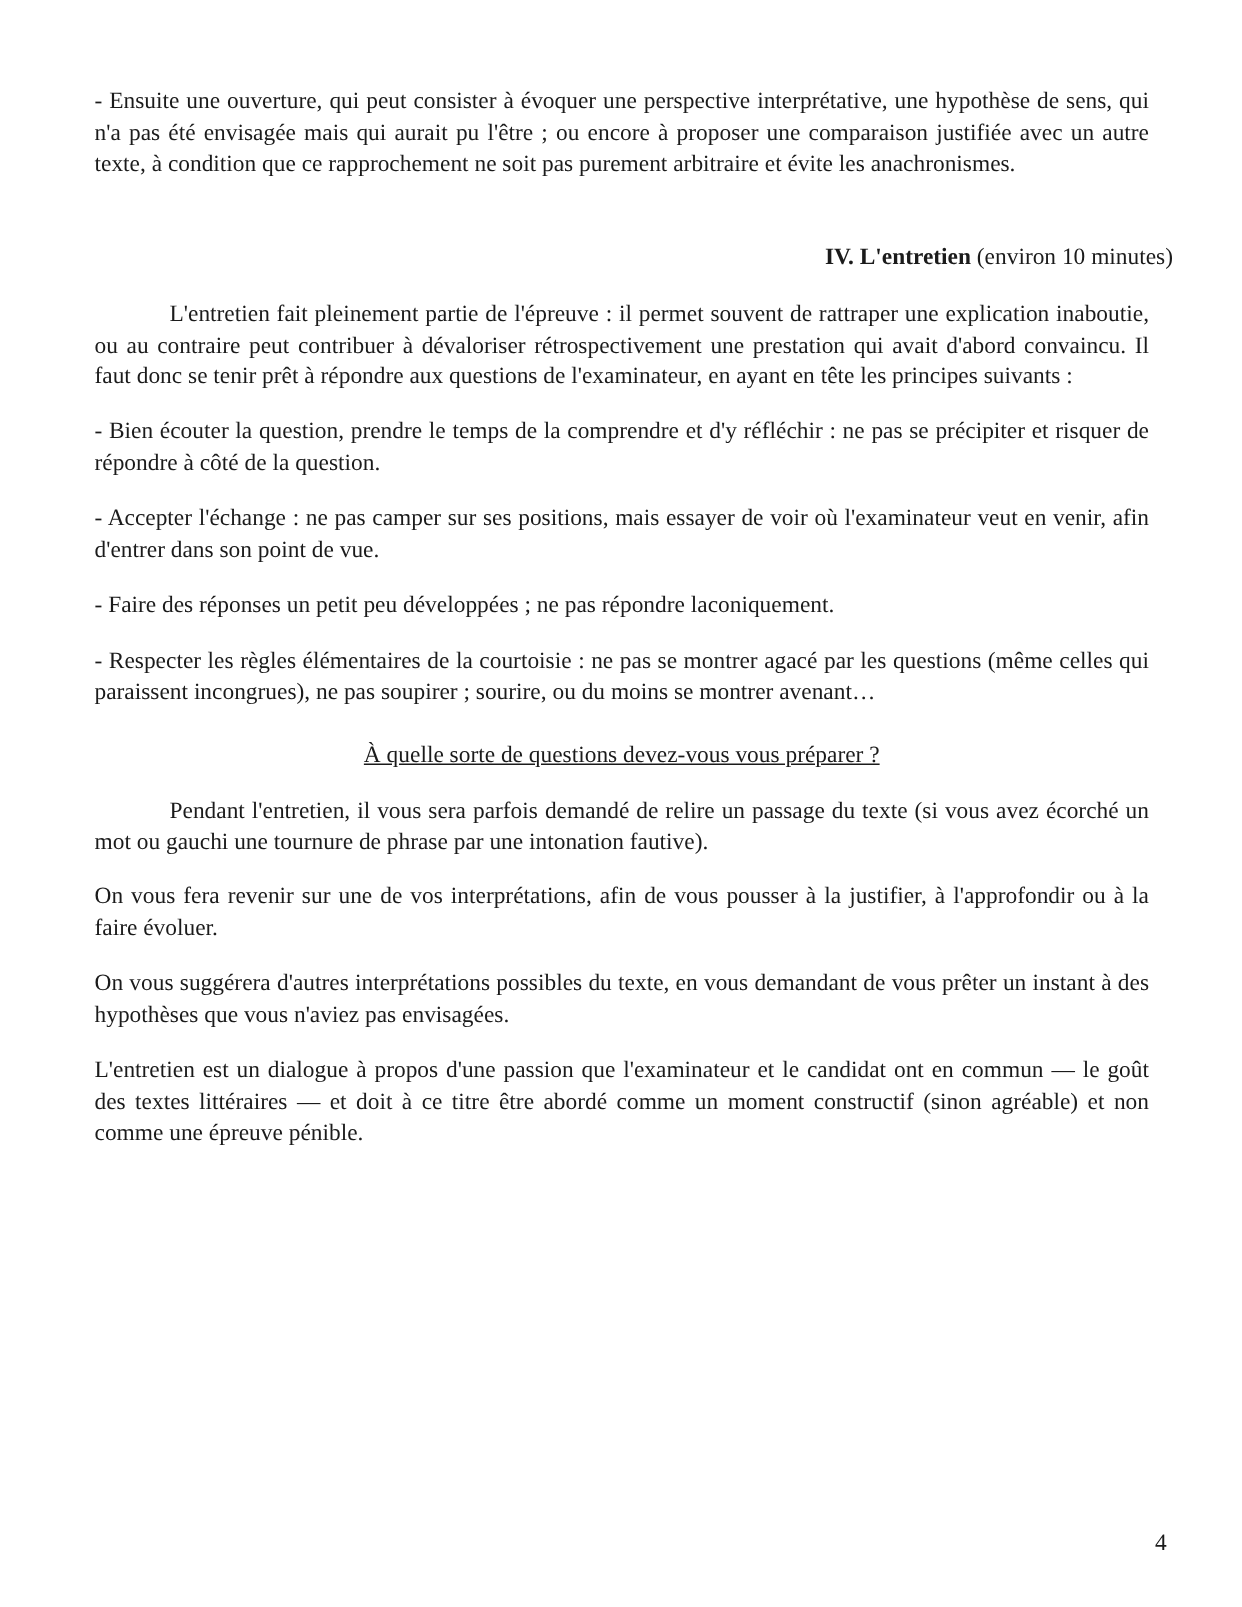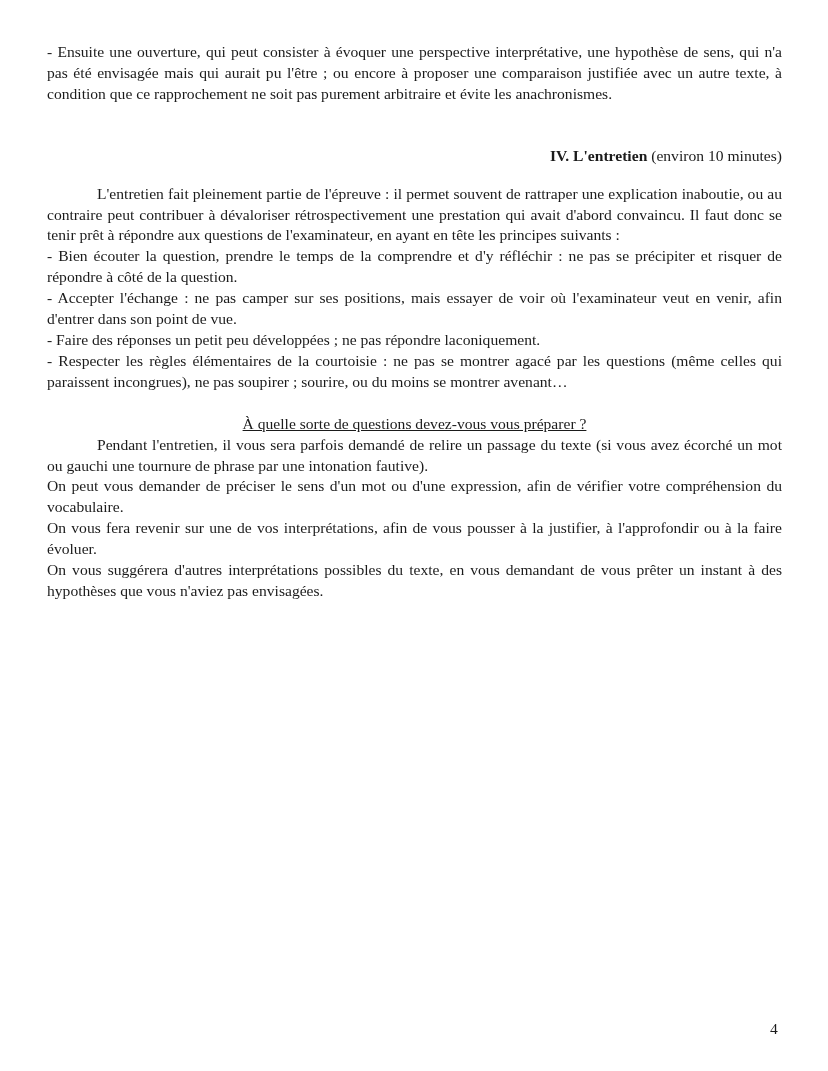--- a/index.html
+++ b/index.html
@@ -15,21 +15,21 @@
     position: relative;
     overflow: hidden;
   }
   .page {
     position: absolute;
     left: 47px;
     top: 42px;
     width: 735px;
   }
   .para {
-    margin: 0;
+    margin: 16px;
     font-size: 15.6px;
     line-height: 20.9px;
     text-align: justify;
   }
   .indent {
     text-indent: 50px;
   }
   .heading {
     margin: 0;
     margin-top: 41px;
@@ -69,19 +69,19 @@
   <p class="para indent">L'entretien fait pleinement partie de l'épreuve : il permet souvent de rattraper une explication inaboutie, ou au contraire peut contribuer à dévaloriser rétrospectivement une prestation qui avait d'abord convaincu. Il faut donc se tenir prêt à répondre aux questions de l'examinateur, en ayant en tête les principes suivants :</p>
 
   <p class="para">- Bien écouter la question, prendre le temps de la comprendre et d'y réfléchir : ne pas se précipiter et risquer de répondre à côté de la question.</p>
   <p class="para">- Accepter l'échange : ne pas camper sur ses positions, mais essayer de voir où l'examinateur veut en venir, afin d'entrer dans son point de vue.</p>
   <p class="para">- Faire des réponses un petit peu développées ; ne pas répondre laconiquement.</p>
   <p class="para">- Respecter les règles élémentaires de la courtoisie : ne pas se montrer agacé par les questions (même celles qui paraissent incongrues), ne pas soupirer ; sourire, ou du moins se montrer avenant…</p>
 
   <p class="subheading">À quelle sorte de questions devez-vous vous préparer ?</p>
 
   <p class="para indent">Pendant l'entretien, il vous sera parfois demandé de relire un passage du texte (si vous avez écorché un mot ou gauchi une tournure de phrase par une intonation fautive).</p>
-  <p class="para">On peut vous demander de préciser le sens d'un mot ou d'une expression, afin de vérifier votre compréhension du vocabulaire.</p>
   <p class="para">On vous fera revenir sur une de vos interprétations, afin de vous pousser à la justifier, à l'approfondir ou à la faire évoluer.</p>
   <p class="para">On vous suggérera d'autres interprétations possibles du texte, en vous demandant de vous prêter un instant à des hypothèses que vous n'aviez pas envisagées.</p>
+  <p class="para">L'entretien est un dialogue à propos d'une passion que l'examinateur et le candidat ont en commun — le goût des textes littéraires — et doit à ce titre être abordé comme un moment constructif (sinon agréable) et non comme une épreuve pénible.</p>
 
 </div>
 
 <div class="page-number">4</div>
 
 </body></html>

